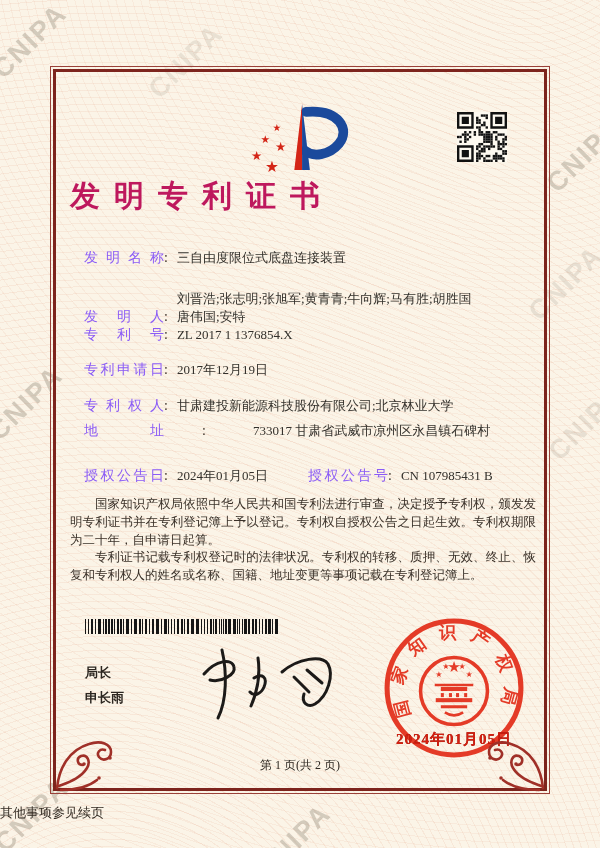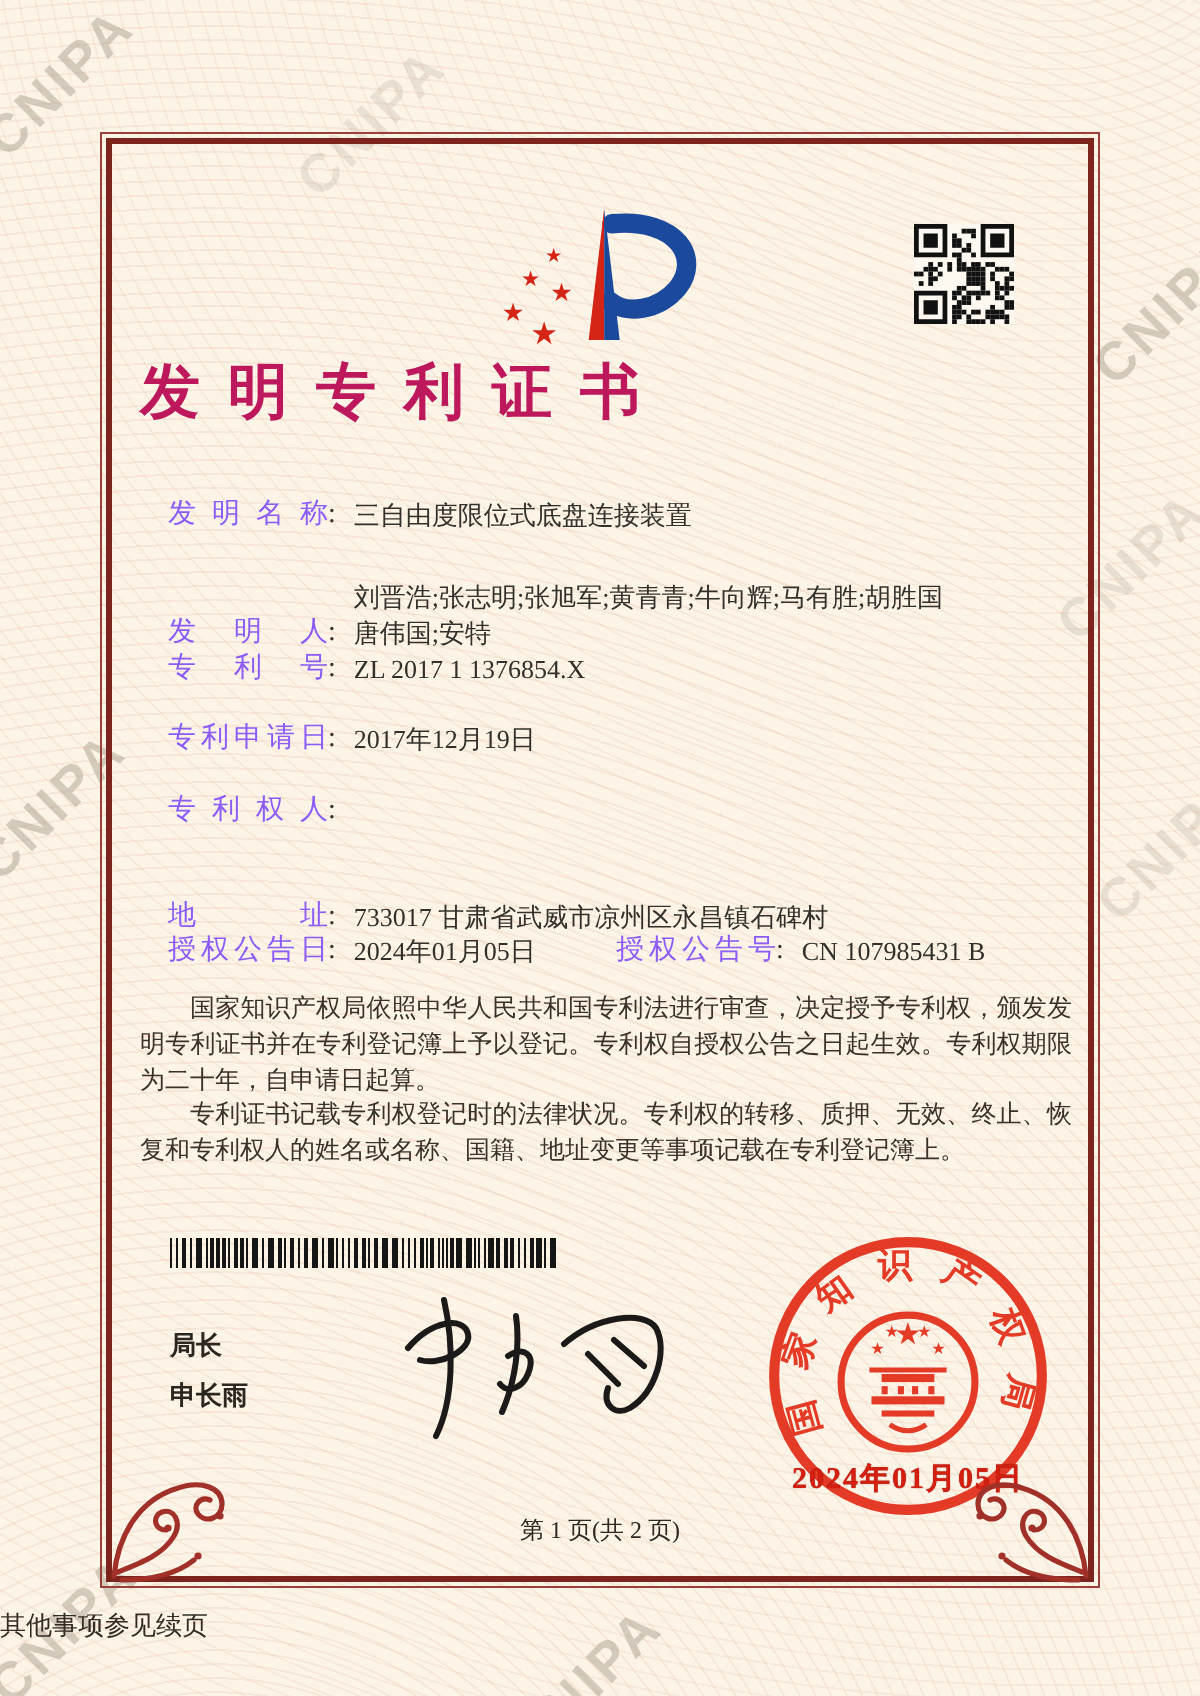--- a/index.html
+++ b/index.html
@@ -239,22 +239,23 @@
       <span class="fvalue">ZL 2017 1 1376854.X</span>
     </div>
     <div class="frow" style="top:289px;">
       <span class="flabel">专利申请日</span>
         <span class="fcolon">:</span>
       <span class="fvalue">2017年12月19日</span>
     </div>
     <div class="frow" style="top:325px;">
       <span class="flabel">专利权人</span>
         <span class="fcolon">:</span>
-    </div>
-    <div class="frow" style="top:378px;">
+      <span class="fvalue">甘肃建投新能源科技股份有限公司;北京林业大学</span>
+    </div>
+    <div class="frow" style="top:350px;gap:38px;">
       <span class="flabel">地址</span>
         <span class="fcolon">:</span>
       <span class="fvalue">733017 甘肃省武威市凉州区永昌镇石碑村</span>
     </div>
     <div class="frow" style="top:395px;">
       <span class="fpair first">
         <span class="flabel">授权公告日</span>
           <span class="fcolon">:</span>
         <span class="fvalue">2024年01月05日</span>
       </span>

